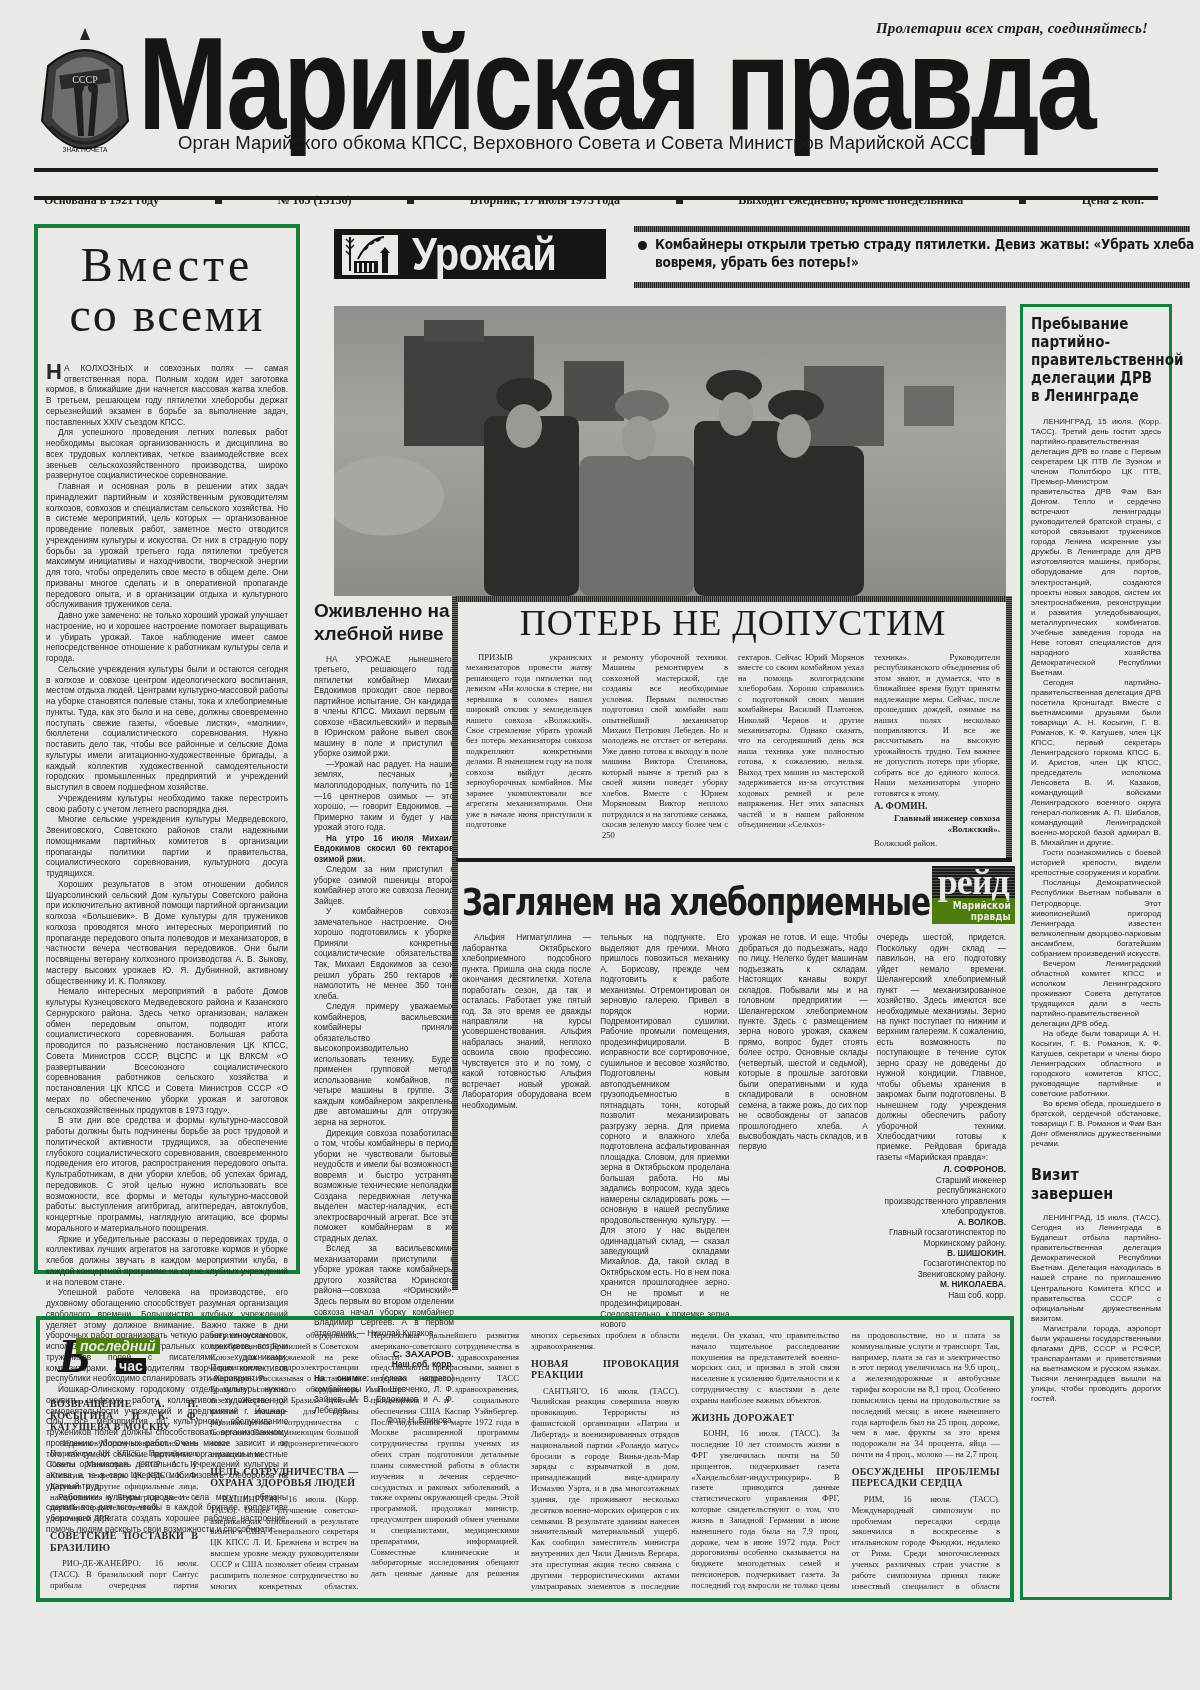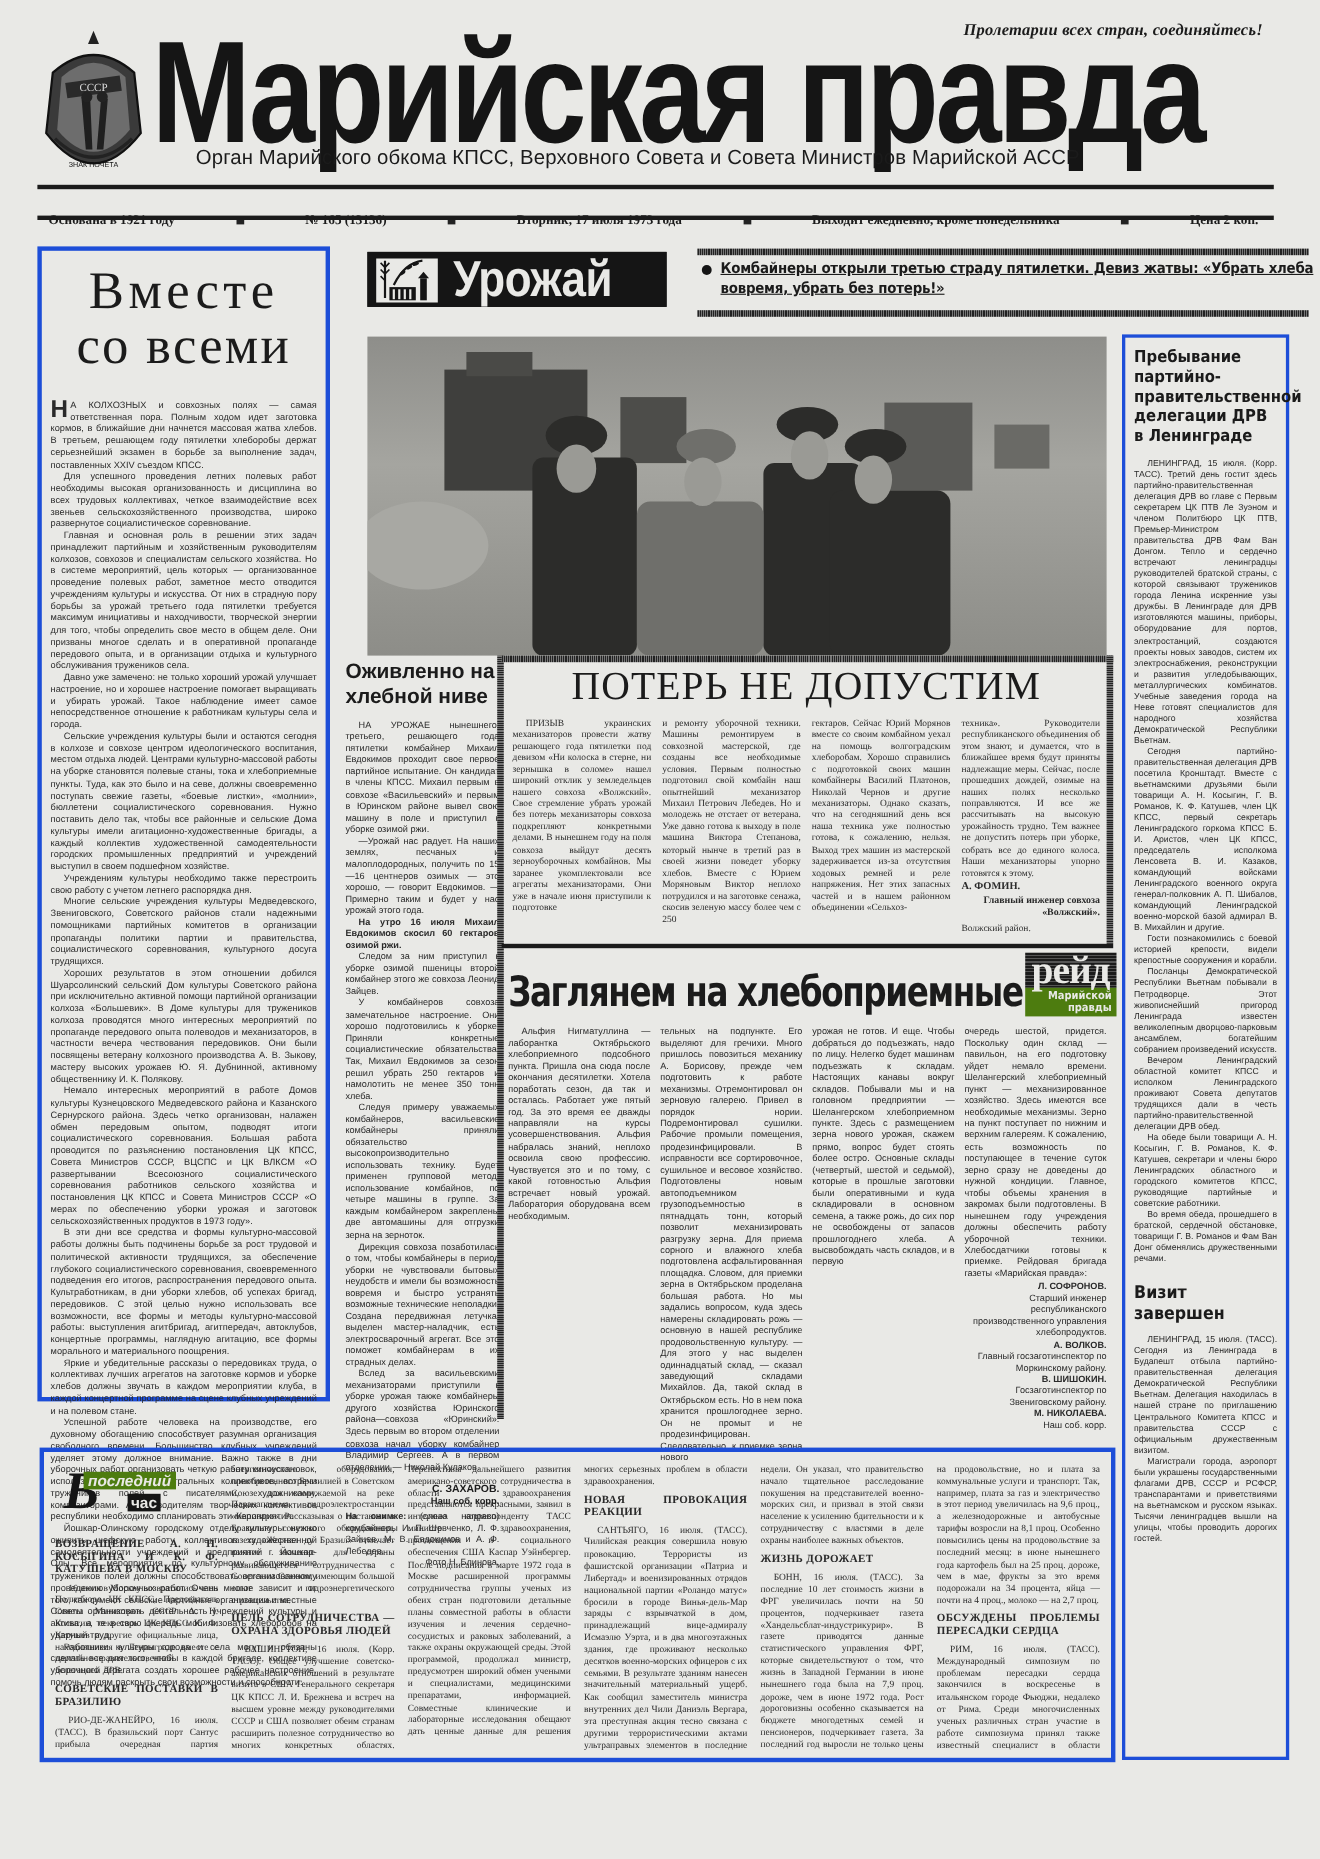--- a/index.html
+++ b/index.html
@@ -5,21 +5,21 @@
   * { box-sizing: border-box; margin: 0; padding: 0; }
   html, body { width: 1200px; height: 1690px; background: #e9e9e6; overflow: hidden; }
   body { position: relative; font-family: "Liberation Serif", serif; color: #1b1b1b; }
   .abs { position: absolute; }
   .serif { font-family: "Liberation Serif", serif; }
   .sans { font-family: "Liberation Sans", sans-serif; }
   .cond { font-family: "DejaVu Sans", sans-serif; font-stretch: condensed; }
   .rule { background: #1b1b1b; position: absolute; }
   .hatch { position: absolute; height: 6px; background: repeating-linear-gradient(90deg,#222 0 1px,#777 1px 2px); }
   .vhatch { position: absolute; width: 6px; background: repeating-linear-gradient(0deg,#222 0 1px,#777 1px 2px); }
-  .boxed { position: absolute; border: 3px solid #1d4ed8; }
+  .boxed { position: absolute; border: 3px solid #15803d; }
   .body-text { font-size: 9.2px; line-height: 1.27; text-align: justify; color: #2a2a2a; }
   .sans-text { font-family: "Liberation Sans", sans-serif; font-size: 8.6px; line-height: 1.27; text-align: justify; color: #2a2a2a; }
   .sans-text p { text-indent: 12px; }
   .cols { display: flex; gap: 10px; }
   .cols > div { flex: 1; }
   .sig { font-weight: bold; font-size: 9.5px; }
   .sig-sub { text-align: right; font-size: 9px; }
   .newshead { font-family: "Liberation Serif", serif; font-weight: bold; font-size: 10px; letter-spacing: 0.3px; line-height: 1.15; margin: 6px 0 5px; text-transform: uppercase; }
   .dropcap { float: left; font-family: "Liberation Sans", sans-serif; font-weight: bold; font-size: 22px; line-height: 18px; margin-right: 2px; }
 </style>
@@ -103,21 +103,21 @@
       <rect x="32" y="32" width="2" height="9" fill="#e9e9e6"></rect>
     <rect x="42" y="22" width="6" height="20" fill="#151515"></rect>
     <polygon points="40,22 45,16 50,22" fill="#151515"></polygon>
   </svg>
   <div class="sans" style="color:#e9e9e6;font-size:40px;font-weight:bold;margin-left:10px;letter-spacing:-0.5px;transform:scaleY(1.15);">Урожай</div>
 </div>
 
 <div class="hatch" style="left:634px;top:226px;width:556px;"></div>
 <div class="abs" style="left:634px;top:236px;width:560px;display:flex;">
   <span style="width:9px;height:9px;border-radius:50%;background:#151515;margin:5px 8px 0 4px;flex:none;"></span>
-  <span class="cond" style="font-size:13.5px;line-height:1.3;font-weight:bold;letter-spacing:-0.2px;text-decoration:underline;">Комбайнеры открыли третью страду пятилетки. Девиз жатвы: «Убрать хлеба вовремя, убрать без потерь!»</span>
+  <span class="cond" style="font-size:13.5px;line-height:1.3;font-weight:bold;letter-spacing:-0.2px;">Комбайнеры открыли третью страду пятилетки. Девиз жатвы: «Убрать хлеба вовремя, убрать без потерь!»</span>
 </div>
 <div class="hatch" style="left:634px;top:282px;width:556px;"></div>
 
 <div class="abs" style="left:334px;top:306px;width:672px;height:290px;background:linear-gradient(180deg,#8e8e8a 0%,#a5a5a0 40%,#8d8d88 100%);overflow:hidden;">
   <svg width="672" height="290" viewBox="0 0 672 290">
     <rect x="70" y="30" width="130" height="110" fill="#3f3f3d"></rect>
     <rect x="90" y="14" width="60" height="22" fill="#4a4a47"></rect>
     <rect x="230" y="55" width="60" height="60" fill="#4d4d4a"></rect>
     <rect x="470" y="60" width="80" height="80" fill="#5a5a57"></rect>
     <rect x="570" y="80" width="50" height="40" fill="#6a6a66"></rect>

